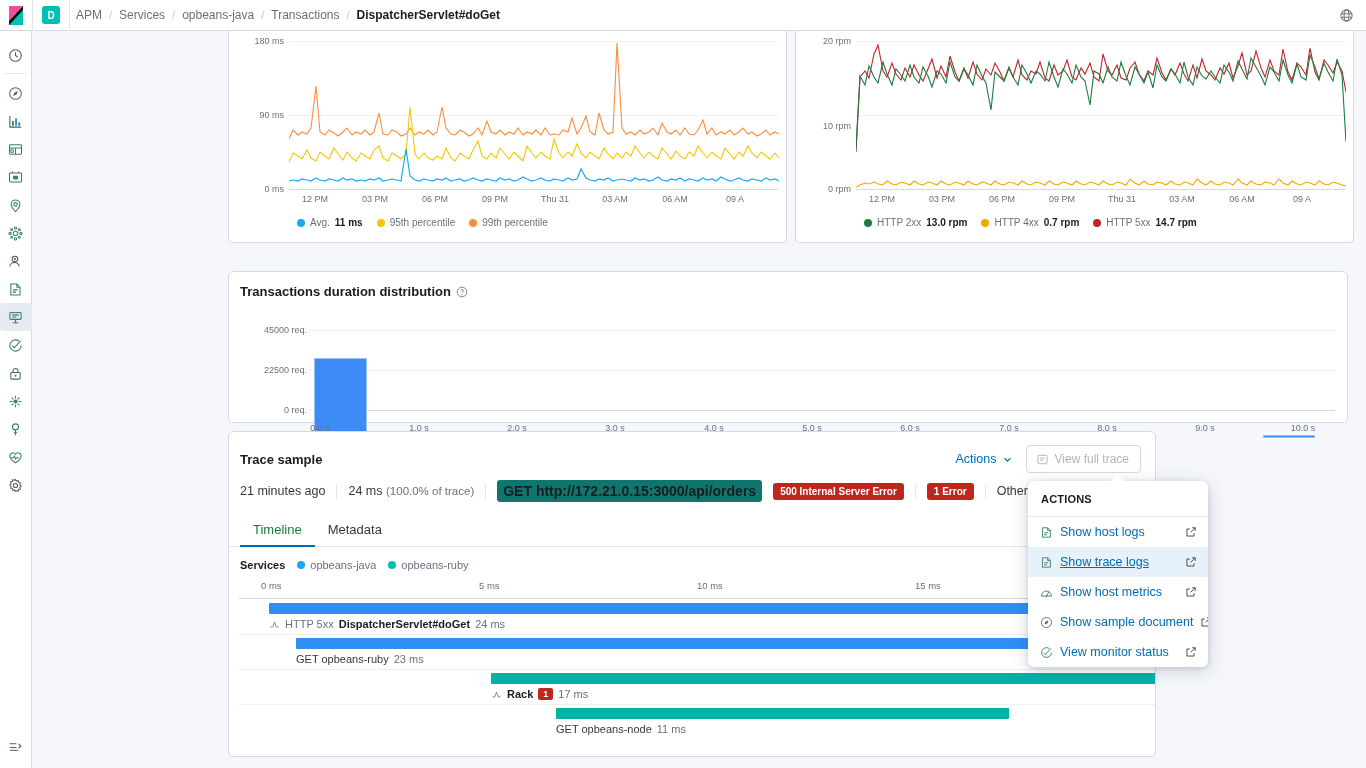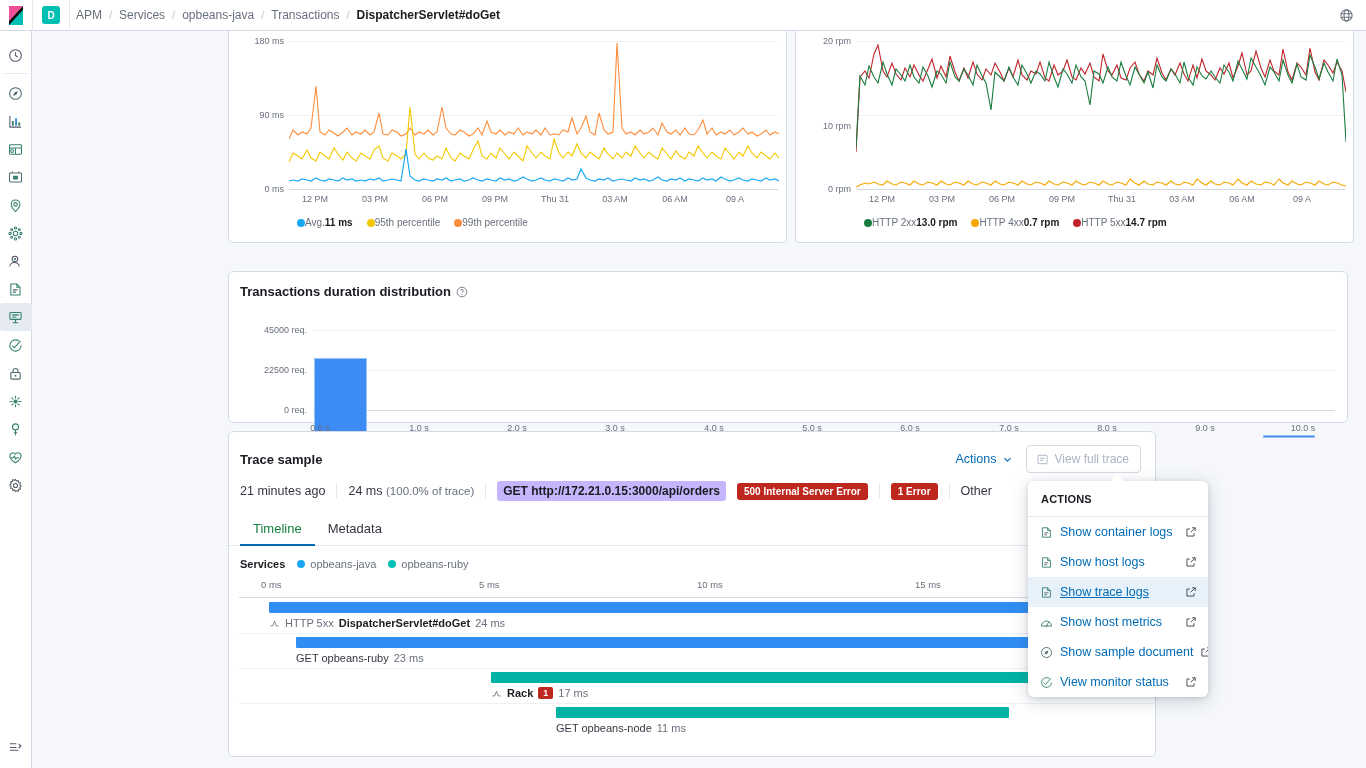--- a/index.html
+++ b/index.html
@@ -63,21 +63,21 @@
   
   .charts-row { position: absolute; top: 0px; left: 196px; width: 1126px; display: flex; gap: 8px; }
   .chart-panel { width: 559px; height: 212px; background: #fff; border: 1px solid #d3dae6; border-top: none; border-radius: 0 0 5px 5px; position: relative; }
 
   .chart-area { position: relative; width: 100%; height: 100%; }
   .ylabel { position: absolute; font-size: 9px; color: #69707d; text-align: right; white-space: nowrap; }
   .gridline { position: absolute; height: 1px; background: #eef0f4; }
   .baseline { position: absolute; height: 1px; background: #d3dae6; }
   .xlabel { position: absolute; font-size: 9px; color: #69707d; white-space: nowrap; text-align: center; }
   .legend { position: absolute; display: flex; align-items: center; gap: 14px; font-size: 10px; }
-  .legend-item { display: flex; align-items: center; color: #69707d; white-space: nowrap; }
+  .legend-item { display: flex; align-items: center; gap: 5px; color: #69707d; white-space: nowrap; }
   .legend-dot { width: 8px; height: 8px; border-radius: 50%; flex: none; }
   .legend-val { color: #1a1c21; font-weight: 700; }
 
   
   .dist-panel { position: absolute; top: 272px; left: 228px; width: 1120px; height: 152px; }
   .dist-title { font-size: 13px; font-weight: 700; color: #1a1c21; padding: 12px 0 0 11px; display: flex; align-items: center; gap: 5px; }
   .dist-chart { position: relative; width: 100%; height: 110px; }
   .dist-bar { position: absolute; background: #3d8bf5; border: 1px solid #98c3f7; }
 
   
@@ -91,21 +91,21 @@
     color: #abb4c4; font-size: 12px; padding: 6px 11px 6px 9px;
     display: flex; align-items: center; gap: 6px; cursor: not-allowed;
   }
 
   .trace-meta { display: flex; align-items: center; padding: 10px 0 0 11px; font-size: 12.5px; color: #343741; }
   .meta-cell { padding: 0 11px; }
   .meta-cell:first-child { padding-left: 0; }
   .meta-div { width: 1px; height: 15px; background: #e3e6ed; }
   .meta-sub { color: #69707d; font-size: 11.5px; }
   .badge-url {
-    background: #c4b5fd; color: #1a1c21; font-size: 12px; font-weight: 700;
+    background: #0f766e; color: #1a1c21; font-size: 14px; font-weight: 700;
     padding: 3px 6px; border-radius: 3px; white-space: nowrap;
   }
   .badge-err {
     background: #bd271e; color: #fff; font-size: 10px; font-weight: 700;
     padding: 3px 7px; border-radius: 3px; white-space: nowrap;
   }
 
   .tabs { display: flex; gap: 0; padding: 8px 0 0 11px; border-bottom: 1px solid #e3e6ed; margin-top: 8px; }
   .tab { font-size: 13px; color: #343741; padding: 7px 13px 9px; cursor: pointer; position: relative; }
   .tab.active { color: #15803d; }
@@ -562,46 +562,29 @@
         </div>
       </div>
     </div>
   </div>
 
   <div class="pop-arrow"></div>
   <div class="popover">
     <div class="pop-title">ACTIONS</div>
     <div class="pop-divider"></div>
 
+
     <div class="pop-item">
       <span>
         <svg width="13" height="13" viewBox="0 0 16 16" fill="none" stroke="#35806e" stroke-width="1.1">
             <path d="M3 2.2h6.4l3.4 3.4v8.2H3Z"></path>
             <path d="M9.4 2.2v3.4h3.4"></path>
             <path d="M5.2 8.4h5M5.2 10.8h3.4" stroke="#4d6a6d"></path>
           </svg>
       </span>
-      <span class="pop-label">Show container logs</span>
-      <span class="pop-ext">
-        <svg width="12" height="12" viewBox="0 0 16 16" fill="none" stroke="#343741" stroke-width="1.15">
-            <path d="M9.4 2.4H13.6V6.6"></path>
-            <path d="M13.6 2.4 7.6 8.4"></path>
-            <path d="M12 9.6v3.8H2.6V4h3.8"></path>
-          </svg>
-      </span>
-    </div>
-
-    <div class="pop-item">
-      <span>
-        <svg width="13" height="13" viewBox="0 0 16 16" fill="none" stroke="#35806e" stroke-width="1.1">
-            <path d="M3 2.2h6.4l3.4 3.4v8.2H3Z"></path>
-            <path d="M9.4 2.2v3.4h3.4"></path>
-            <path d="M5.2 8.4h5M5.2 10.8h3.4" stroke="#4d6a6d"></path>
-          </svg>
-      </span>
       <span class="pop-label">Show host logs</span>
       <span class="pop-ext">
         <svg width="12" height="12" viewBox="0 0 16 16" fill="none" stroke="#343741" stroke-width="1.15">
             <path d="M9.4 2.4H13.6V6.6"></path>
             <path d="M13.6 2.4 7.6 8.4"></path>
             <path d="M12 9.6v3.8H2.6V4h3.8"></path>
           </svg>
       </span>
     </div>
 

